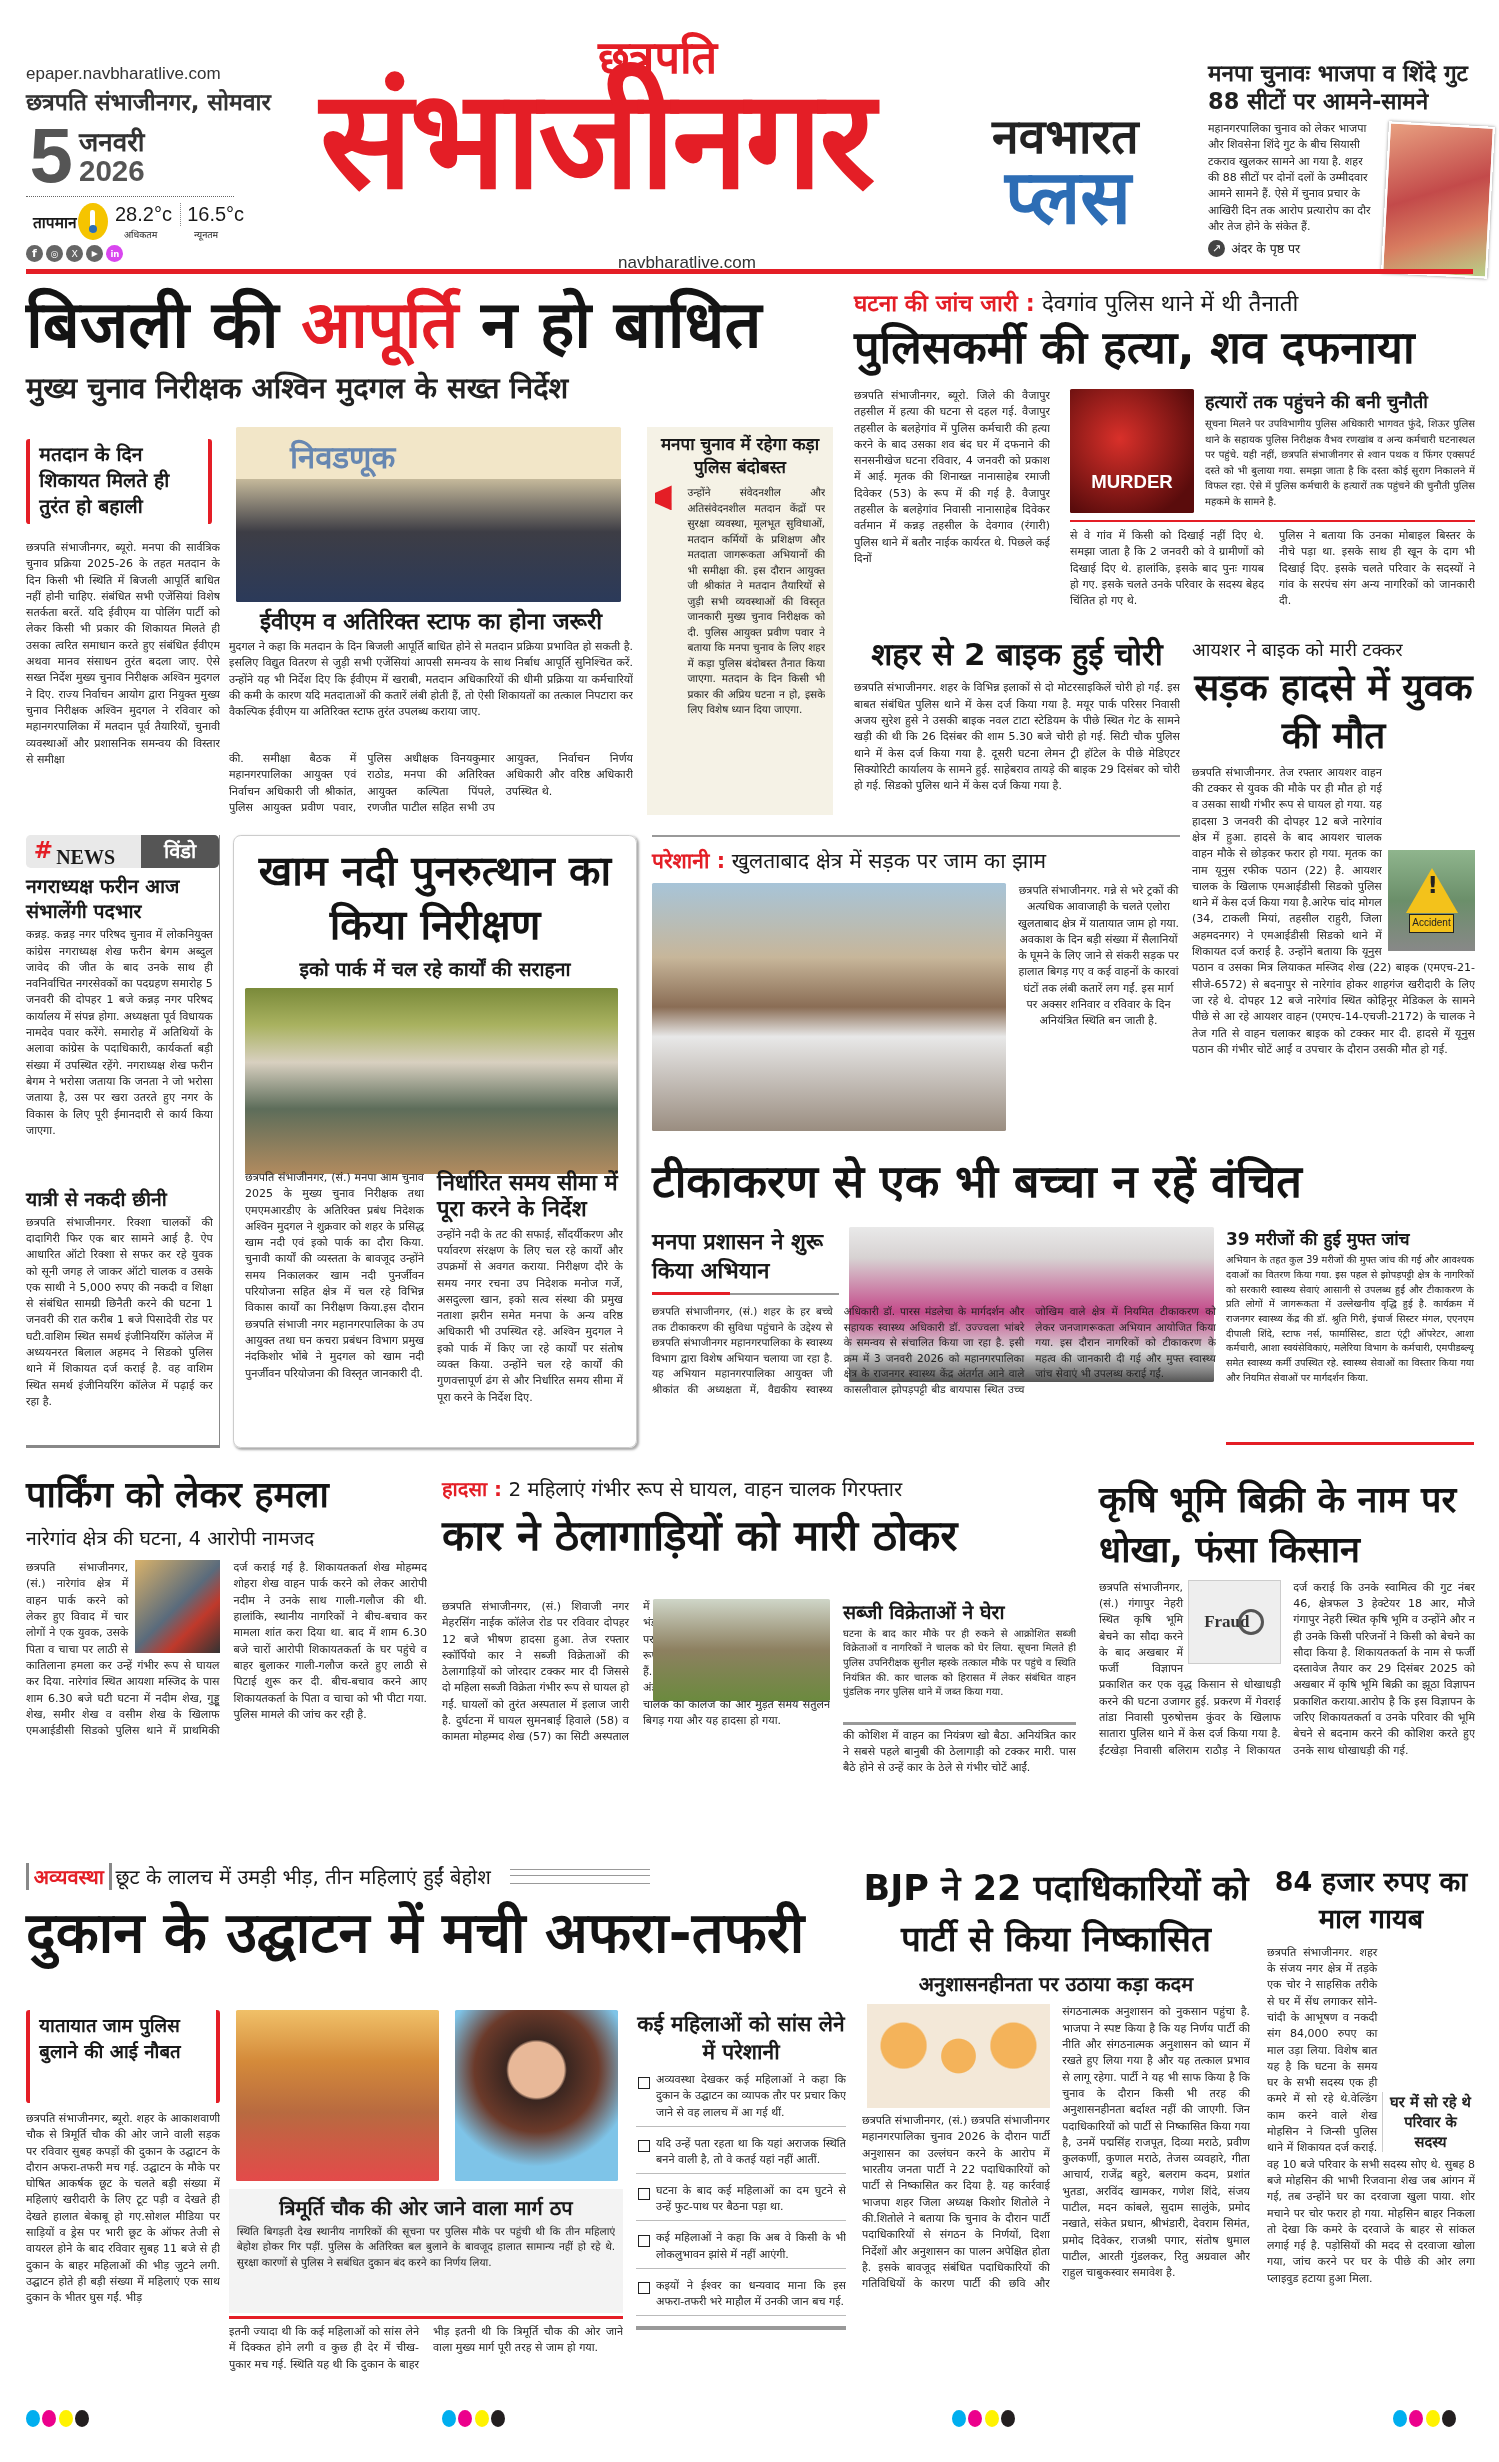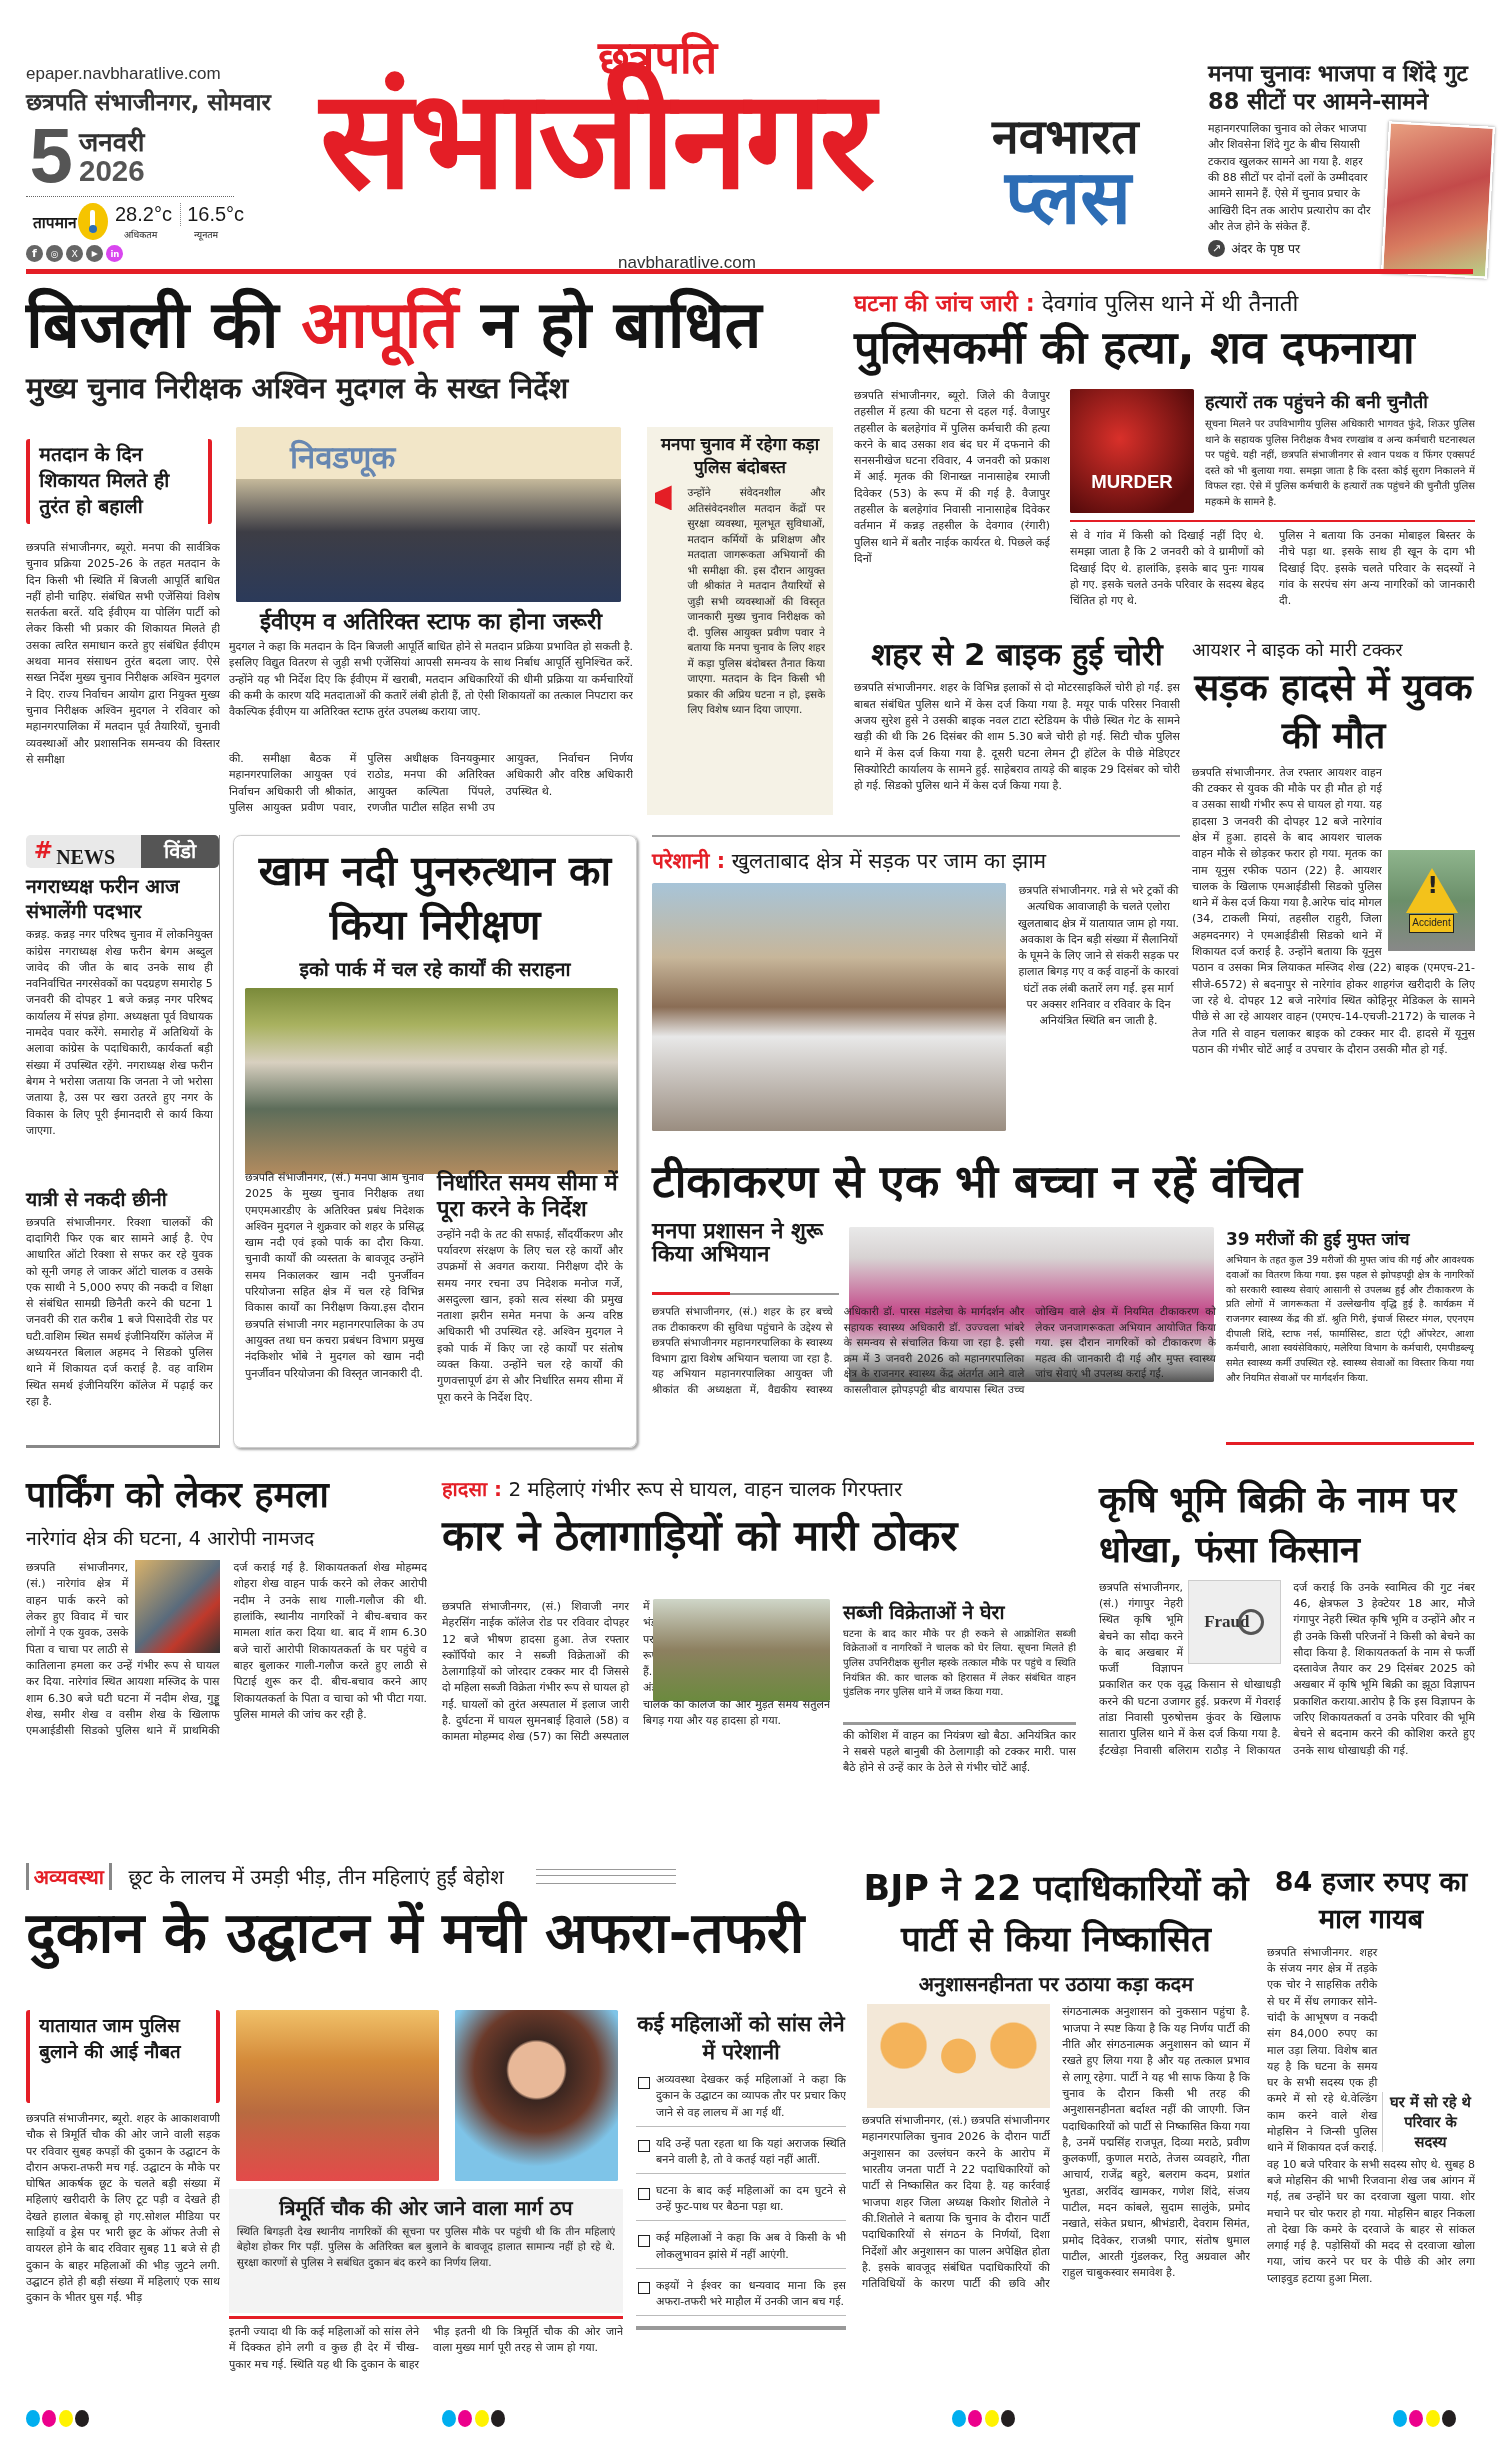--- a/index.html
+++ b/index.html
@@ -149,21 +149,21 @@
 
 <div class="abs" style="left:652px;top:835px;width:528px;height:311px">
   <div class="abs rule-grey" style="left:0;top:0;width:528px;height:1.6px"></div>
   <div style="position:absolute;top:11px;font-size:21px;white-space:nowrap"><span class="red" style="font-weight:bold">परेशानी :</span> <span>खुलताबाद क्षेत्र में सड़क पर जाम का झाम</span></div>
   <div class="abs photo" style="left:0;top:48px;width:354px;height:248px;background:linear-gradient(180deg,#a7c4d8 0,#c7b69a 30%,#8a6d55 50%,#e8e8e8 62%,#9a8d80 100%)"></div>
   <div class="abs body-text" style="left:365px;top:48px;width:163px;height:248px;font-size:11px;line-height:16.3px;text-align:center">छत्रपति संभाजीनगर. गन्ने से भरे ट्रकों की अत्यधिक आवाजाही के चलते एलोरा खुलताबाद क्षेत्र में यातायात जाम हो गया. अवकाश के दिन बड़ी संख्या में सैलानियों के घूमने के लिए जाने से संकरी सड़क पर हालात बिगड़ गए व कई वाहनों के कारवां घंटों तक लंबी कतारें लग गईं. इस मार्ग पर अक्सर शनिवार व रविवार के दिन अनियंत्रित स्थिति बन जाती है.</div>
 </div>
 
 <div class="abs" style="left:652px;top:1157px;width:823px;height:295px">
   <div class="hl" style="font-size:45px;white-space:nowrap;margin-left:0">टीकाकरण से एक भी बच्चा न रहें वंचित</div>
-  <div class="abs" style="left:0;top:62px;width:186px;font-size:22px;font-weight:bold;line-height:23px">मनपा प्रशासन ने शुरू किया अभियान</div>
+  <div class="abs" style="left:0;top:70px;width:186px;font-size:22px;font-weight:bold;line-height:29px">मनपा प्रशासन ने शुरू किया अभियान</div>
   <div class="abs rule-red" style="left:0;top:135px;width:78px;height:3.1px"></div>
   <div class="abs rule-grey" style="left:78px;top:136px;width:109px;height:1.6px"></div>
   <div class="abs photo" style="left:197px;top:70px;width:365px;height:155px;background:linear-gradient(180deg,#e9e9e9 0,#d7d2d2 20%,#c44a8a 55%,#d8d8d8 80%,#555 100%)"></div>
   <div class="abs body-text col3" style="left:0;top:147px;width:564px;height:147px;font-size:10.5px;line-height:15.5px;column-gap:11px;padding-top:0"><span>छत्रपति संभाजीनगर, (सं.) शहर के हर बच्चे तक टीकाकरण की सुविधा पहुंचाने के उद्देश्य से छत्रपति संभाजीनगर महानगरपालिका के स्वास्थ्य विभाग द्वारा विशेष अभियान चलाया जा रहा है. यह अभियान महानगरपालिका आयुक्त जी श्रीकांत की अध्यक्षता में, वैद्यकीय स्वास्थ्य अधिकारी डॉ. पारस मंडलेचा के मार्गदर्शन और सहायक स्वास्थ्य अधिकारी डॉ. उज्ज्वला भांबरे के समन्वय से संचालित किया जा रहा है. इसी क्रम में 3 जनवरी 2026 को महानगरपालिका क्षेत्र के राजनगर स्वास्थ्य केंद्र अंतर्गत आने वाले कासलीवाल झोपड़पट्टी बीड बायपास स्थित उच्च जोखिम वाले क्षेत्र में नियमित टीकाकरण को लेकर जनजागरूकता अभियान आयोजित किया गया. इस दौरान नागरिकों को टीकाकरण के महत्व की जानकारी दी गई और मुफ्त स्वास्थ्य जांच सेवाएं भी उपलब्ध कराई गईं.</span></div>
   <div class="abs" style="left:574px;top:70px;width:248px">
     <div style="font-size:17px;font-weight:bold">39 मरीजों की हुई मुफ्त जांच</div>
     <div class="body-text" style="font-size:9.7px;line-height:14.7px;margin-top:3.1px;height:186px">अभियान के तहत कुल 39 मरीजों की मुफ्त जांच की गई और आवश्यक दवाओं का वितरण किया गया. इस पहल से झोपड़पट्टी क्षेत्र के नागरिकों को सरकारी स्वास्थ्य सेवाएं आसानी से उपलब्ध हुईं और टीकाकरण के प्रति लोगों में जागरूकता में उल्लेखनीय वृद्धि हुई है. कार्यक्रम में राजनगर स्वास्थ्य केंद्र की डॉ. श्रुति गिरी, इंचार्ज सिस्टर मंगल, एएनएम दीपाली शिंदे, स्टाफ नर्स, फार्मासिस्ट, डाटा एंट्री ऑपरेटर, आशा कर्मचारी, आशा स्वयंसेविकाएं, मलेरिया विभाग के कर्मचारी, एमपीडब्ल्यू समेत स्वास्थ्य कर्मी उपस्थित रहे. स्वास्थ्य सेवाओं का विस्तार किया गया और नियमित सेवाओं पर मार्गदर्शन किया.</div>
     <div class="rule-red" style="height:3.1px;margin-top:3.1px"></div>
   </div>
 </div>
@@ -195,21 +195,21 @@
   <div class="body-text" style="font-size:11px;line-height:16.3px;margin-top:4.7px;height:248px;column-count:2;column-gap:12.4px">
     <div style="float:right;width:93px;height:84px;background:#eee;border:0.8px solid #ccc;display:flex;align-items:center;justify-content:center;margin:0 0 3.1px 4.7px">
       <span style="font-family:'Liberation Serif',serif;font-size:17px;font-weight:bold;color:#333">Fraud</span>
       <span style="width:26px;height:26px;border:3.1px solid #555;border-radius:50%;margin-left:-11px"></span>
     </div>
     <span>छत्रपति संभाजीनगर, (सं.) गंगापुर नेहरी स्थित कृषि भूमि बेचने का सौदा करने के बाद अखबार में फर्जी विज्ञापन प्रकाशित कर एक वृद्ध किसान से धोखाधड़ी करने की घटना उजागर हुई. प्रकरण में गेवराई तांडा निवासी पुरुषोत्तम कुंवर के खिलाफ सातारा पुलिस थाने में केस दर्ज किया गया है. ईंटखेड़ा निवासी बलिराम राठौड़ ने शिकायत दर्ज कराई कि उनके स्वामित्व की गुट नंबर 46, क्षेत्रफल 3 हेक्टेयर 18 आर, मौजे गंगापुर नेहरी स्थित कृषि भूमि व उन्होंने और न ही उनके किसी परिजनों ने किसी को बेचने का सौदा किया है. शिकायतकर्ता के नाम से फर्जी दस्तावेज तैयार कर 29 दिसंबर 2025 को अखबार में कृषि भूमि बिक्री का झूठा विज्ञापन प्रकाशित कराया.आरोप है कि इस विज्ञापन के जरिए शिकायतकर्ता व उनके परिवार की भूमि बेचने से बदनाम करने की कोशिश करते हुए उनके साथ धोखाधड़ी की गई.</span>
   </div>
 </div>
 
 <div class="abs" style="left:26px;top:1863px;width:820px;height:528px">
-  <div style="display:flex;align-items:center;gap:17px;font-size:20px;white-space:nowrap">
+  <div style="display:flex;align-items:center;gap:4px;font-size:20px;white-space:nowrap">
     <span style="border-left:3.1px solid #888;border-right:3.1px solid #888;padding:0 4.7px" class="red"><b>अव्यवस्था</b></span>
     <span>छूट के लालच में उमड़ी भीड़, तीन महिलाएं हुईं बेहोश</span>
     <span style="width:140px;height:15.5px;border-top:1.6px solid #999;border-bottom:1.6px solid #999;margin-left:15.5px;position:relative">
         <span style="position:absolute;top:5.4px;left:0;right:0;border-top:1.6px solid #999"></span>
       </span>
   </div>
   <div class="hl" style="font-size:56px;white-space:nowrap;margin-top:12.4px">दुकान के उद्घाटन में मची अफरा-तफरी</div>
   <div class="abs" style="left:0;top:147px;width:194px;height:93px;border-left:4.7px solid #e41e26;border-right:4.7px solid #e41e26;border-radius:3.1px;padding:3.1px 9.3px">
     <div style="font-size:18.6px;font-weight:bold;line-height:26px">यातायात जाम पुलिस बुलाने की आई नौबत</div>
   </div>

